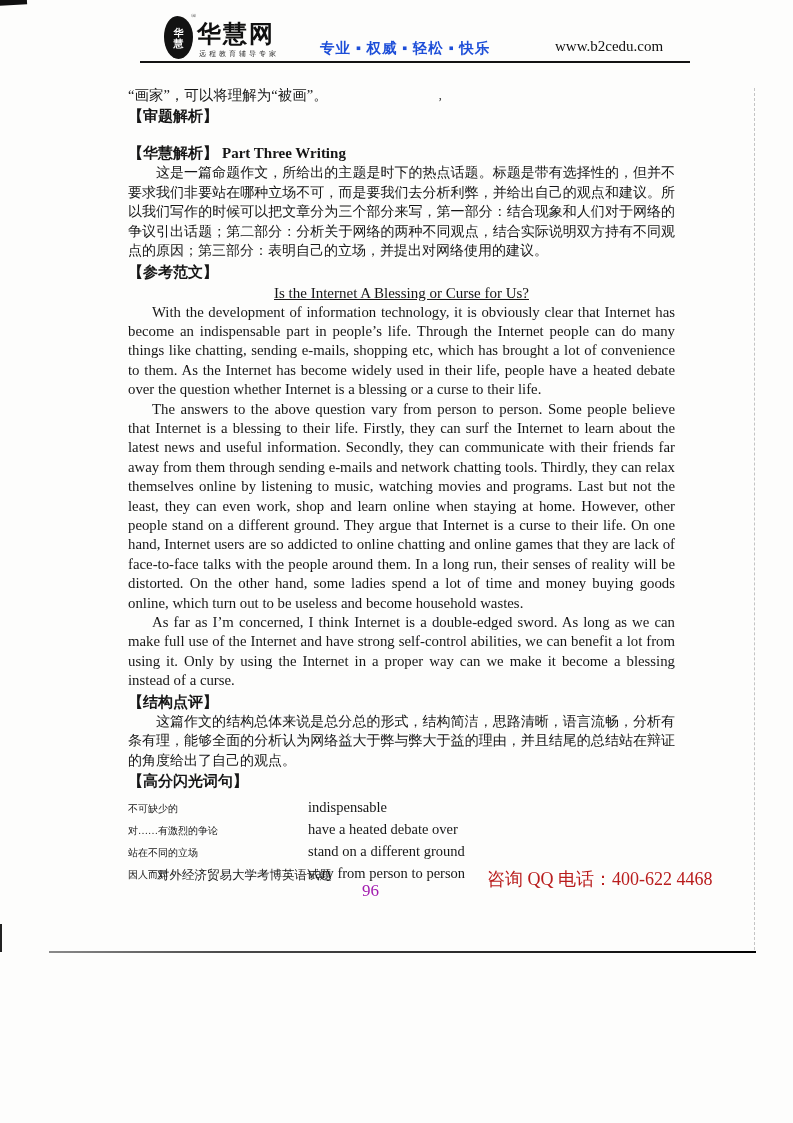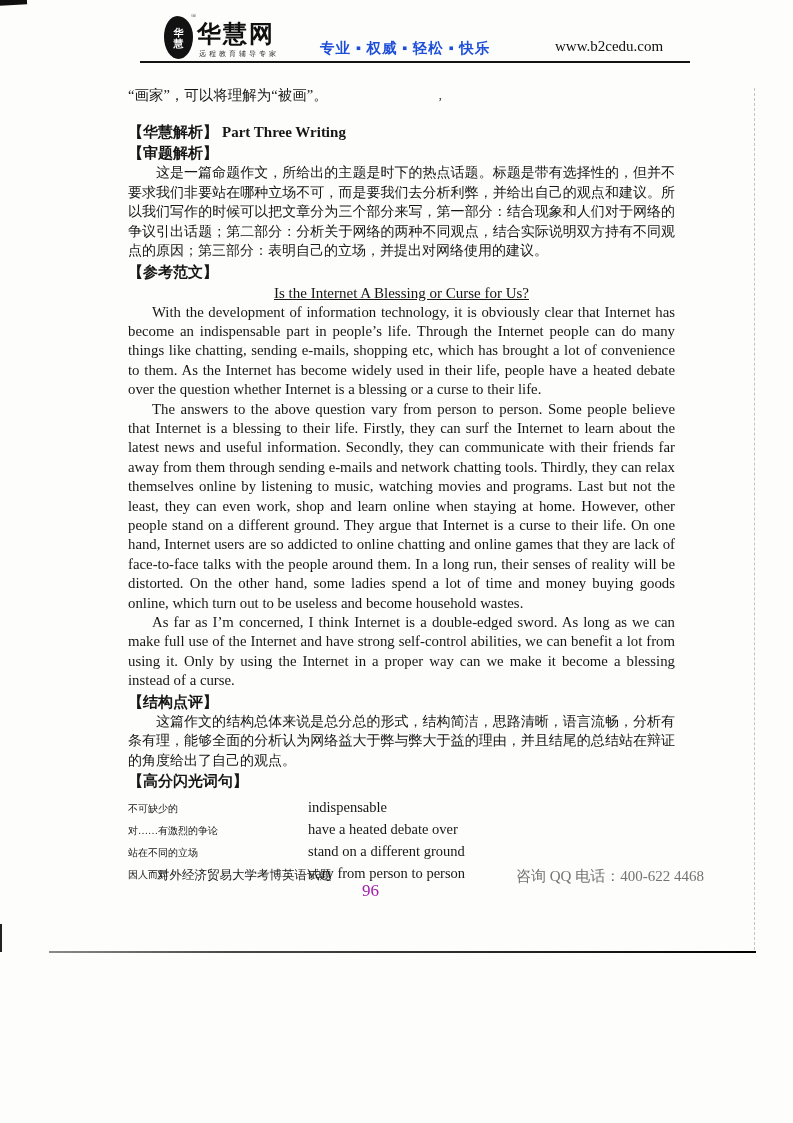--- a/index.html
+++ b/index.html
@@ -58,21 +58,21 @@
   .h-phrases { margin-top:1px; }
 
   .phrase-list { margin-top:6px; }
   .phrase-row { line-height:20px; }
   .phrase-cn { display:inline-block; width:180px; font-size:10px; }
   .phrase-en { display:inline-block; font-size:14.5px; }
 
   
   .footer-left { position:absolute; left:157px; top:867px; font-size:12.5px; color:#1a1a1a; }
   .footer-page { position:absolute; left:362px; top:866px; font-size:17px; color:#a21caf;margin-top:15px; }
-  .footer-right { position:absolute; left:516px; top:867px; font-size:15px; color:#737373; }
+  .footer-right { position:absolute; left:487px; top:867px; font-size:18px; color:#b91c1c; }
 </style>
 </head>
 <body>
 
 <div class="page">
 
   <div class="corner-mark"></div>
   <div class="left-edge-mark"></div>
   <div class="right-dotted-line"></div>
   <div class="bottom-rule"></div>
@@ -87,25 +87,25 @@
   <div class="header-slogan">专业 ▪ 权威 ▪ 轻松 ▪ 快乐</div>
   <div class="header-website">www.b2cedu.com</div>
   <div class="header-rule"></div>
 
   <div class="stray-mark">’</div>
 
   <div class="content">
 
     <div class="cn intro-line">“画家”，可以将理解为“被画”。</div>
 
+    <div class="sec-heading h-topic">【审题解析】</div>
+
     <div class="sec-heading h-analysis">
       <span>【华慧解析】</span><span class="en-part">Part Three Writing</span>
     </div>
-
-    <div class="sec-heading h-topic">【审题解析】</div>
     <div class="cn cn-indent">这是一篇命题作文，所给出的主题是时下的热点话题。标题是带有选择性的，但并不要求我们非要站在哪种立场不可，而是要我们去分析利弊，并给出自己的观点和建议。所以我们写作的时候可以把文章分为三个部分来写，第一部分：结合现象和人们对于网络的争议引出话题；第二部分：分析关于网络的两种不同观点，结合实际说明双方持有不同观点的原因；第三部分：表明自己的立场，并提出对网络使用的建议。</div>
 
     <div class="sec-heading h-ref">【参考范文】</div>
     <div class="essay-title">Is the Internet A Blessing or Curse for Us?</div>
     <div class="eng">With the development of information technology, it is obviously clear that Internet has become an indispensable part in people’s life. Through the Internet people can do many things like chatting, sending e-mails, shopping etc, which has brought a lot of convenience to them. As the Internet has become widely used in their life, people have a heated debate over the question whether Internet is a blessing or a curse to their life.</div>
     <div class="eng">The answers to the above question vary from person to person. Some people believe that Internet is a blessing to their life. Firstly, they can surf the Internet to learn about the latest news and useful information. Secondly, they can communicate with their friends far away from them through sending e-mails and network chatting tools. Thirdly, they can relax themselves online by listening to music, watching movies and programs. Last but not the least, they can even work, shop and learn online when staying at home. However, other people stand on a different ground. They argue that Internet is a curse to their life. On one hand, Internet users are so addicted to online chatting and online games that they are lack of face-to-face talks with the people around them. In a long run, their senses of reality will be distorted. On the other hand, some ladies spend a lot of time and money buying goods online, which turn out to be useless and become household wastes.</div>
     <div class="eng">As far as I’m concerned, I think Internet is a double-edged sword. As long as we can make full use of the Internet and have strong self-control abilities, we can benefit a lot from using it. Only by using the Internet in a proper way can we make it become a blessing instead of a curse.</div>
 
     <div class="sec-heading h-structure">【结构点评】</div>
     <div class="cn cn-indent">这篇作文的结构总体来说是总分总的形式，结构简洁，思路清晰，语言流畅，分析有条有理，能够全面的分析认为网络益大于弊与弊大于益的理由，并且结尾的总结站在辩证的角度给出了自己的观点。</div>

